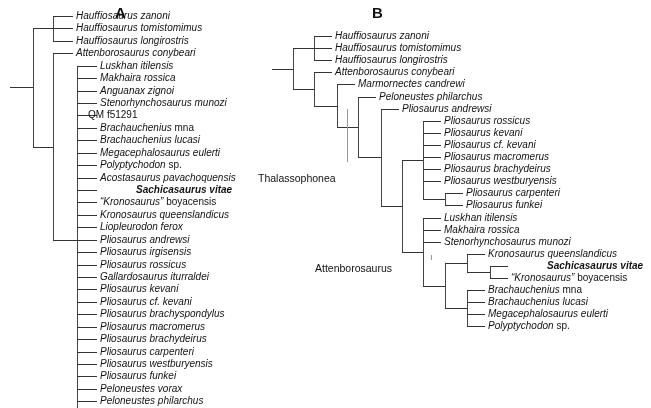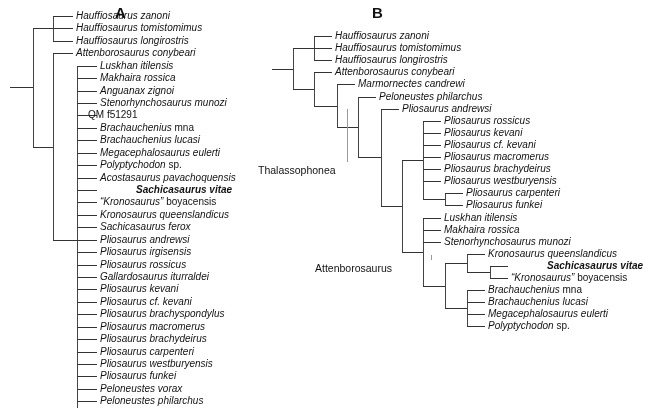--- a/index.html
+++ b/index.html
@@ -130,21 +130,21 @@
     <div class="taxon" style="left: 100px; top: 97.01px;"><span class="g">Stenorhynchosaurus munozi</span></div>
     <div class="taxon" style="left: 88px; top: 109.44px;"><span>QM f51291</span></div>
     <div class="taxon" style="left: 100px; top: 121.87px;"><span class="g">Brachauchenius</span><span> mna</span></div>
     <div class="taxon" style="left: 100px; top: 134.3px;"><span class="g">Brachauchenius lucasi</span></div>
     <div class="taxon" style="left: 100px; top: 146.73px;"><span class="g">Megacephalosaurus eulerti</span></div>
     <div class="taxon" style="left: 100px; top: 159.16px;"><span class="g">Polyptychodon</span><span> sp.</span></div>
     <div class="taxon" style="left: 100px; top: 171.59px;"><span class="g">Acostasaurus pavachoquensis</span></div>
     <div class="taxon bold" style="left: 100px; top: 184.02px;"><span class="g">Sachicasaurus vitae</span></div>
     <div class="taxon" style="left: 100px; top: 196.45px;"><span class="g">“Kronosaurus”</span><span> boyacensis</span></div>
     <div class="taxon" style="left: 100px; top: 208.88px;"><span class="g">Kronosaurus queenslandicus</span></div>
-    <div class="taxon" style="left: 100px; top: 221.31px;"><span class="g">Sachicasaurus ferox</span></div>
+    <div class="taxon" style="left: 100px; top: 221.31px;"><span class="g">Liopleurodon ferox</span></div>
     <div class="taxon" style="left: 100px; top: 233.74px;"><span class="g">Pliosaurus andrewsi</span></div>
     <div class="taxon" style="left: 100px; top: 246.17px;"><span class="g">Pliosaurus irgisensis</span></div>
     <div class="taxon" style="left: 100px; top: 258.6px;"><span class="g">Pliosaurus rossicus</span></div>
     <div class="taxon" style="left: 100px; top: 271.03px;"><span class="g">Gallardosaurus iturraldei</span></div>
     <div class="taxon" style="left: 100px; top: 283.46px;"><span class="g">Pliosaurus kevani</span></div>
     <div class="taxon" style="left: 100px; top: 295.89px;"><span class="g">Pliosaurus cf. kevani</span></div>
     <div class="taxon" style="left: 100px; top: 308.32px;"><span class="g">Pliosaurus brachyspondylus</span></div>
     <div class="taxon" style="left: 100px; top: 320.75px;"><span class="g">Pliosaurus macromerus</span></div>
     <div class="taxon" style="left: 100px; top: 333.18px;"><span class="g">Pliosaurus brachydeirus</span></div>
     <div class="taxon" style="left: 100px; top: 345.61px;"><span class="g">Pliosaurus carpenteri</span></div>
@@ -172,15 +172,15 @@
     <div class="taxon" style="left: 488px; top: 296.2px;"><span class="g">Brachauchenius lucasi</span></div>
     <div class="taxon" style="left: 488px; top: 308.3px;"><span class="g">Megacephalosaurus eulerti</span></div>
     <div class="taxon" style="left: 488px; top: 320.4px;"><span class="g">Polyptychodon</span><span> sp.</span></div>
     <div class="taxon" style="left: 444px; top: 211.5px;"><span class="g">Luskhan itilensis</span></div>
     <div class="taxon" style="left: 444px; top: 223.6px;"><span class="g">Makhaira rossica</span></div>
     <div class="taxon" style="left: 444px; top: 235.7px;"><span class="g">Stenorhynchosaurus munozi</span></div>
     <div class="taxon" style="left: 402px; top: 102.6px;"><span class="g">Pliosaurus andrewsi</span></div>
     <div class="taxon" style="left: 379px; top: 90.5px;"><span class="g">Peloneustes philarchus</span></div>
     <div class="taxon" style="left: 358px; top: 78.4px;"><span class="g">Marmornectes candrewi</span></div>
     <div class="taxon" style="left: 335px; top: 66.3px;"><span class="g">Attenborosaurus conybeari</span></div>
-    <div class="clade-label" style="left: 258px; top: 164px; text-align: center;">Thalassophonea</div>
+    <div class="clade-label" style="left: 258px; top: 172px; text-align: center;">Thalassophonea</div>
     <div class="clade-label" style="left: 315px; top: 262px;">Attenborosaurus</div>
   </div>
 
 </body></html>

